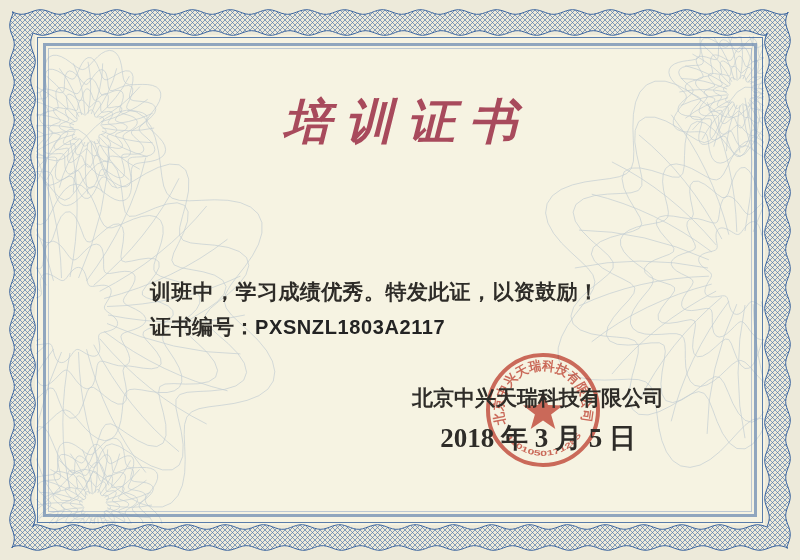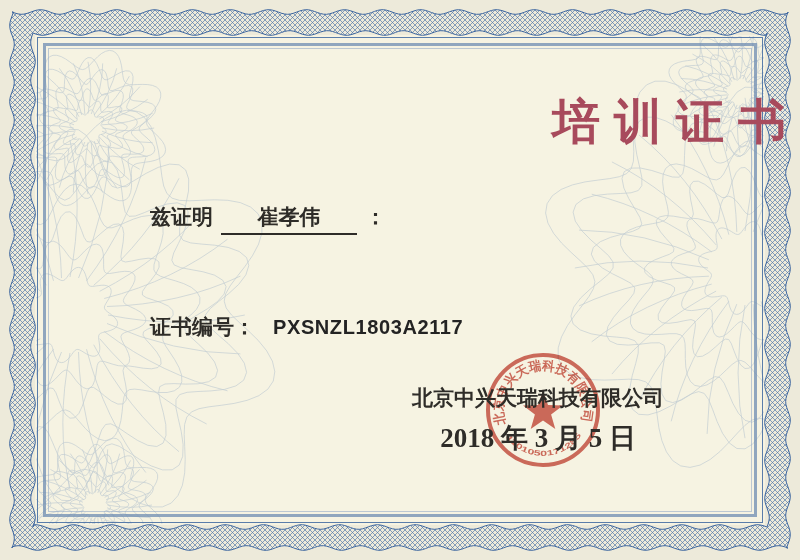--- a/index.html
+++ b/index.html
@@ -4,33 +4,33 @@
 <style>
   html,body{margin:0;padding:0;}
   body{width:800px;height:560px;overflow:hidden;font-family:"Liberation Serif",serif;}
   .paper{position:relative;width:800px;height:560px;background:#edeada;}
   #deco{position:absolute;left:0;top:0;z-index:1;}
   .inner-bg{position:absolute;left:35px;top:35px;right:35px;bottom:35px;background:#f6f3e2;z-index:0;}
   .frame-thin{position:absolute;left:37px;top:37px;right:37px;bottom:37px;border:1px solid rgba(62,103,160,.85);z-index:2;}
   .frame-thick{position:absolute;left:43px;top:43px;right:43px;bottom:43px;border:3px solid rgba(110,140,178,.75);z-index:2;}
   .frame-thin2{position:absolute;left:48px;top:48px;right:48px;bottom:48px;border:1px solid rgba(140,164,196,.55);z-index:2;}
   .content{position:absolute;left:0;top:0;width:800px;height:560px;z-index:4;}
-  .title{position:absolute;left:0;top:90px;width:100%;text-align:right;
-         font-size:48px;font-weight:bold;color:#a84a5c;letter-spacing:14px;padding-left:14px;box-sizing:border-box;}
+  .title{position:absolute;left:0;top:90px;width:100%;text-align:center;
+         font-size:48px;font-weight:bold;color:#a84a5c;letter-spacing:14px;padding-left:14px;box-sizing:border-box;font-style:italic;}
   .row{position:absolute;left:150px;color:#2e2c28;font-weight:bold;font-size:21px;white-space:nowrap;}
   .salute{top:203px;}
   .name-line{display:inline-block;min-width:108px;text-align:center;border-bottom:2px solid #2e2c28;
              padding:0 14px 2px 14px;margin-left:8px;}
   .colon{margin-left:8px;}
   .para1{top:243px;letter-spacing:0.4px;}
   .para2{top:278px;letter-spacing:0.4px;}
   .r-cert{top:313px;}
   .r-id{top:348px;}
   .mono-val{font-family:"Liberation Sans",sans-serif;font-weight:bold;font-size:20px;color:#232323;
-            letter-spacing:0.6px;margin-left:18px;}
+            letter-spacing:0.6px;margin-left:0;}
   .issuer{position:absolute;top:384px;left:398px;width:280px;text-align:center;color:#2e2c28;
           font-weight:bold;font-size:21px;white-space:nowrap;}
   .date{position:absolute;top:420px;left:428px;width:220px;text-align:center;color:#2e2c28;
         font-weight:bold;font-size:27px;white-space:nowrap;}
   #seal{position:absolute;left:472px;top:339px;z-index:3;mix-blend-mode:multiply;opacity:.88;}
 </style>
 </head>
 <body>
 
 <div class="paper">
@@ -245,24 +245,22 @@
       <textPath href="#arcTop" xlink:href="#arcTop" startOffset="0" textLength="151" lengthAdjust="spacingAndGlyphs">北京中兴天瑞科技有限公司</textPath>
     </text>
     <text font-size="7.5" font-weight="bold" fill="#cc5a4e" font-family="Liberation Sans, sans-serif">
       <textPath href="#arcBot" xlink:href="#arcBot" startOffset="5" textLength="88" lengthAdjust="spacingAndGlyphs">1101050171285</textPath>
     </text>
   </svg>
 
   <div class="content">
     <div class="title">培训证书</div>
 
-    <div class="row salute">
-      <span>兹证明</span><span class="name-line">崔孝伟</span><span class="colon">：</span>
-    </div>
-
+
+    <div class="row para2">训班中，学习成绩优秀。特发此证，以资鼓励！</div>
 
     <div class="row r-cert">
       <span>证书编号：</span><span class="mono-val">PXSNZL1803A2117</span>
     </div>
 
 
     <div class="issuer">北京中兴天瑞科技有限公司</div>
     <div class="date">2018 年 3 月 5 日</div>
   </div>
 </div>

